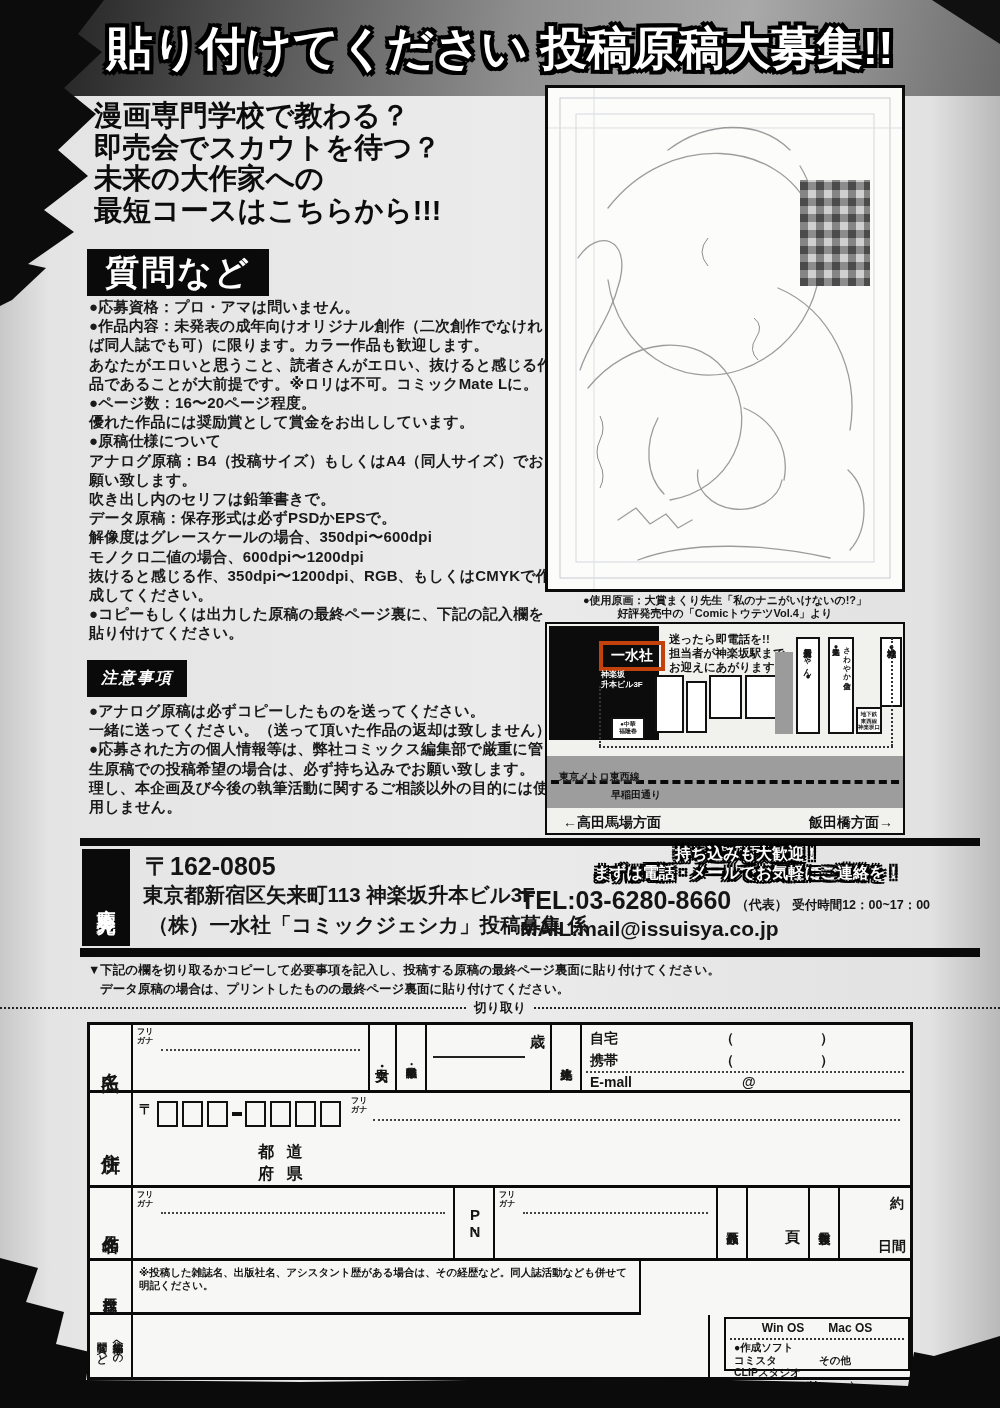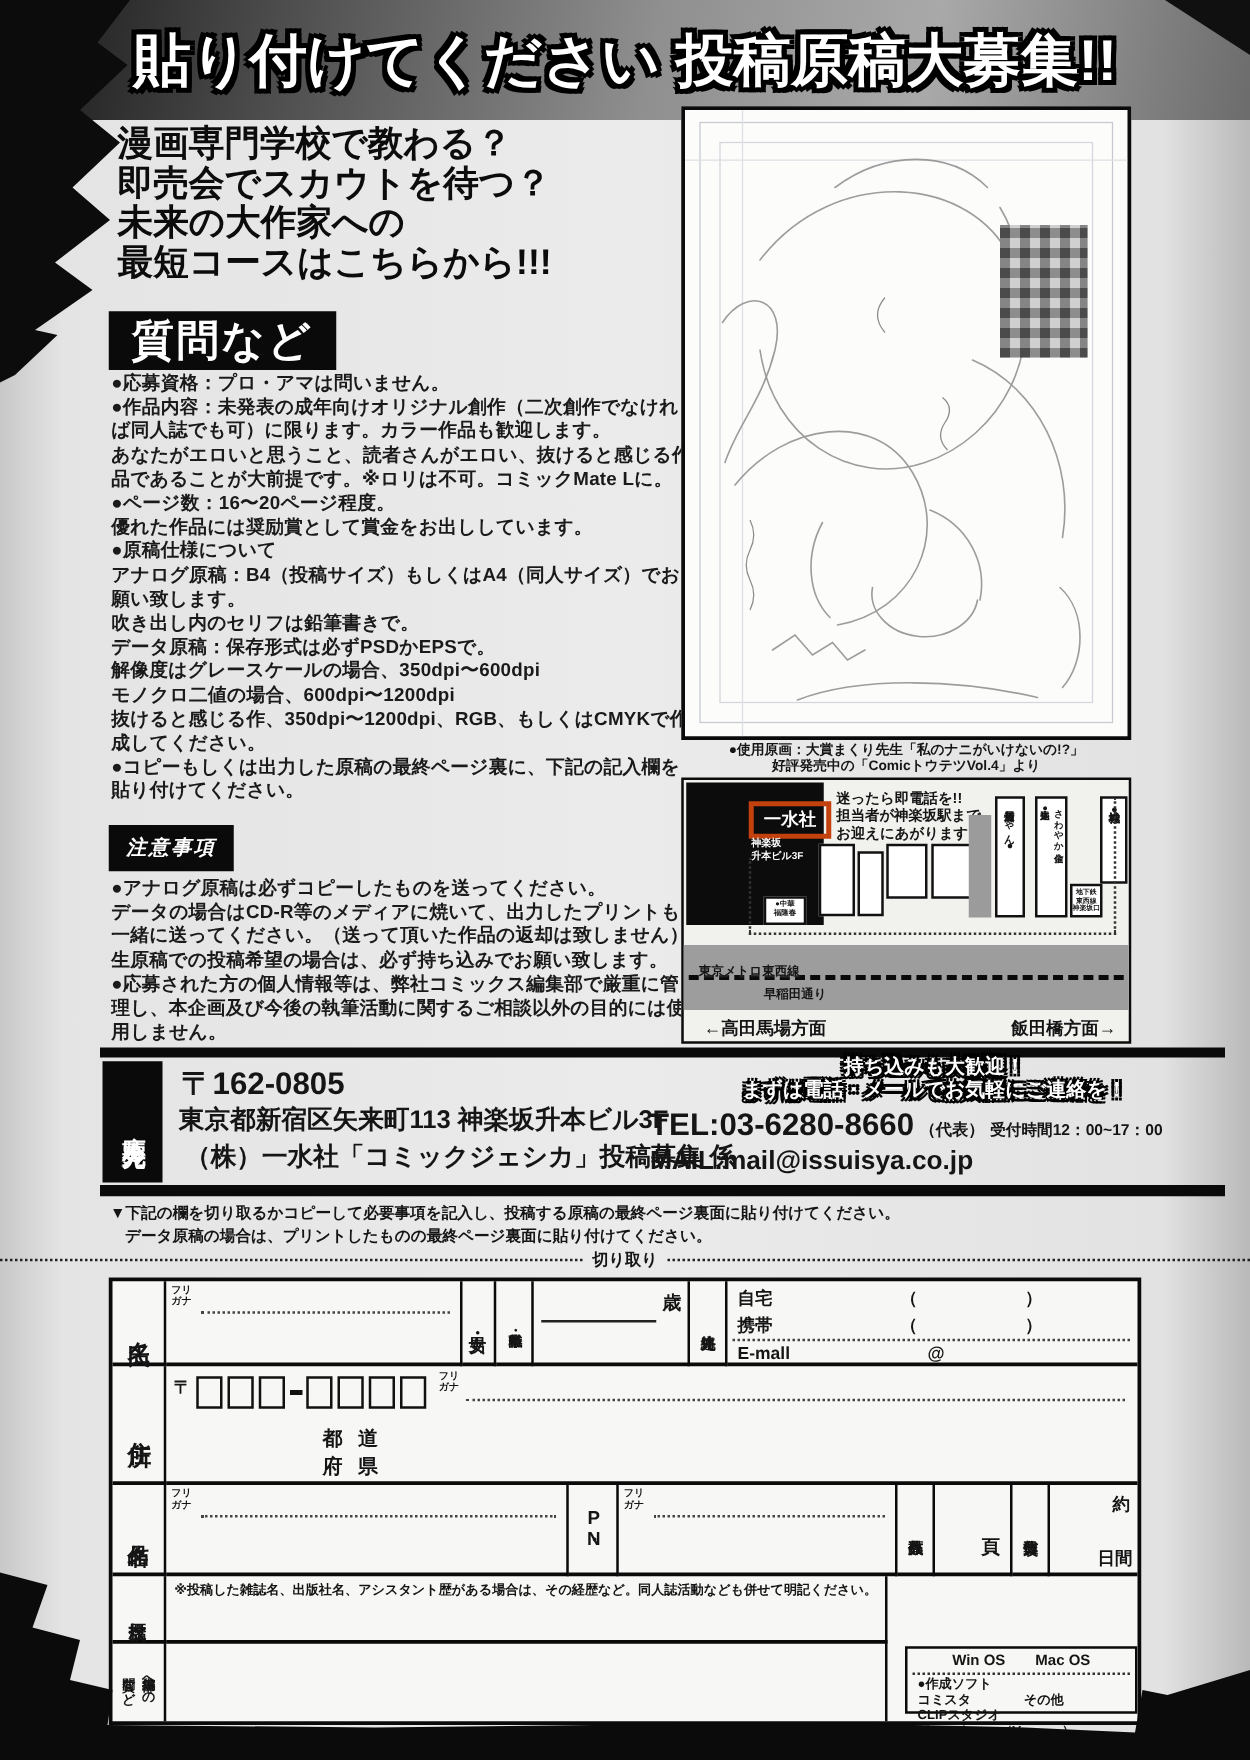--- a/index.html
+++ b/index.html
@@ -114,24 +114,23 @@
       <div>モノクロ二値の場合、600dpi〜1200dpi</div>
       <div>抜けると感じる作、350dpi〜1200dpi、RGB、もしくはCMYKで作</div>
       <div>成してください。</div>
       <div>●コピーもしくは出力した原稿の最終ページ裏に、下記の記入欄を</div>
       <div>貼り付けてください。</div>
     </div>
 
   <div class="sec-header nt-header">注意事項</div>
   <div class="body-text" style="left:89px;top:701px;width:480px;">
       <div>●アナログ原稿は必ずコピーしたものを送ってください。</div>
-      <div>データの場合はCD-R等のメディアに焼いて、出力したプリントも</div>
       <div>一緒に送ってください。（送って頂いた作品の返却は致しません）</div>
+      <div>●応募された方の個人情報等は、弊社コミックス編集部で厳重に管</div>
       <div>生原稿での投稿希望の場合は、必ず持ち込みでお願い致します。</div>
-      <div>●応募された方の個人情報等は、弊社コミックス編集部で厳重に管</div>
       <div>理し、本企画及び今後の執筆活動に関するご相談以外の目的には使</div>
       <div>用しません。</div>
     </div>
 
   <div class="sketch-box">
     <svg width="354" height="501" viewBox="0 0 354 501">
       <rect x="12" y="10" width="330" height="480" fill="none" stroke="#c6cad0" stroke-width="1"></rect>
       <rect x="28" y="26" width="298" height="448" fill="none" stroke="#d3d7dc" stroke-width="1"></rect>
       <line x1="0" y1="40" x2="354" y2="40" stroke="#dcdfe3" stroke-width="1"></line>
       <line x1="46" y1="0" x2="46" y2="501" stroke="#dcdfe3" stroke-width="1"></line>
@@ -337,21 +336,21 @@
         <span class="vtext">製作日数</span>
       </div>
     <div class="cell bb3" style="left:750px;top:163px;width:70px;height:73px;">
       <span class="fld" style="left:50px;top:7px;font-size:14px;">約</span>
       <span class="fld" style="left:38px;top:50px;font-size:14px;">日間</span>
     </div>
 
     <div class="cell vlabel br2 bb3" style="left:0;top:236px;width:43px;height:54px;font-size:14px;">
         <span class="vtext">投稿歴</span>
       </div>
-    <div class="cell br2 bb3" style="left:43px;top:236px;width:577px;height:54px;text-align:center;">
+    <div class="cell br2 bb3" style="left:43px;top:236px;width:508px;height:54px;">
       <div class="abs" style="left:6px;top:5px;right:6px;font-size:10.5px;font-weight:700;line-height:13px;">※投稿した雑誌名、出版社名、アシスタント歴がある場合は、その経歴など。同人誌活動なども併せて明記ください。</div>
     </div>
 
     <div class="cell vlabel br2" style="left:0;top:290px;width:43px;height:62px;font-size:10.5px;flex-direction:row-reverse;gap:2px;">
       <span class="vtext">編集部への</span>
       <span class="vtext">質問など</span>
     </div>
     <div class="cell br2" style="left:43px;top:290px;width:577px;height:62px;"></div>
     <div class="cell" style="left:620px;top:290px;width:200px;height:62px;">
       <div class="soft-box">

